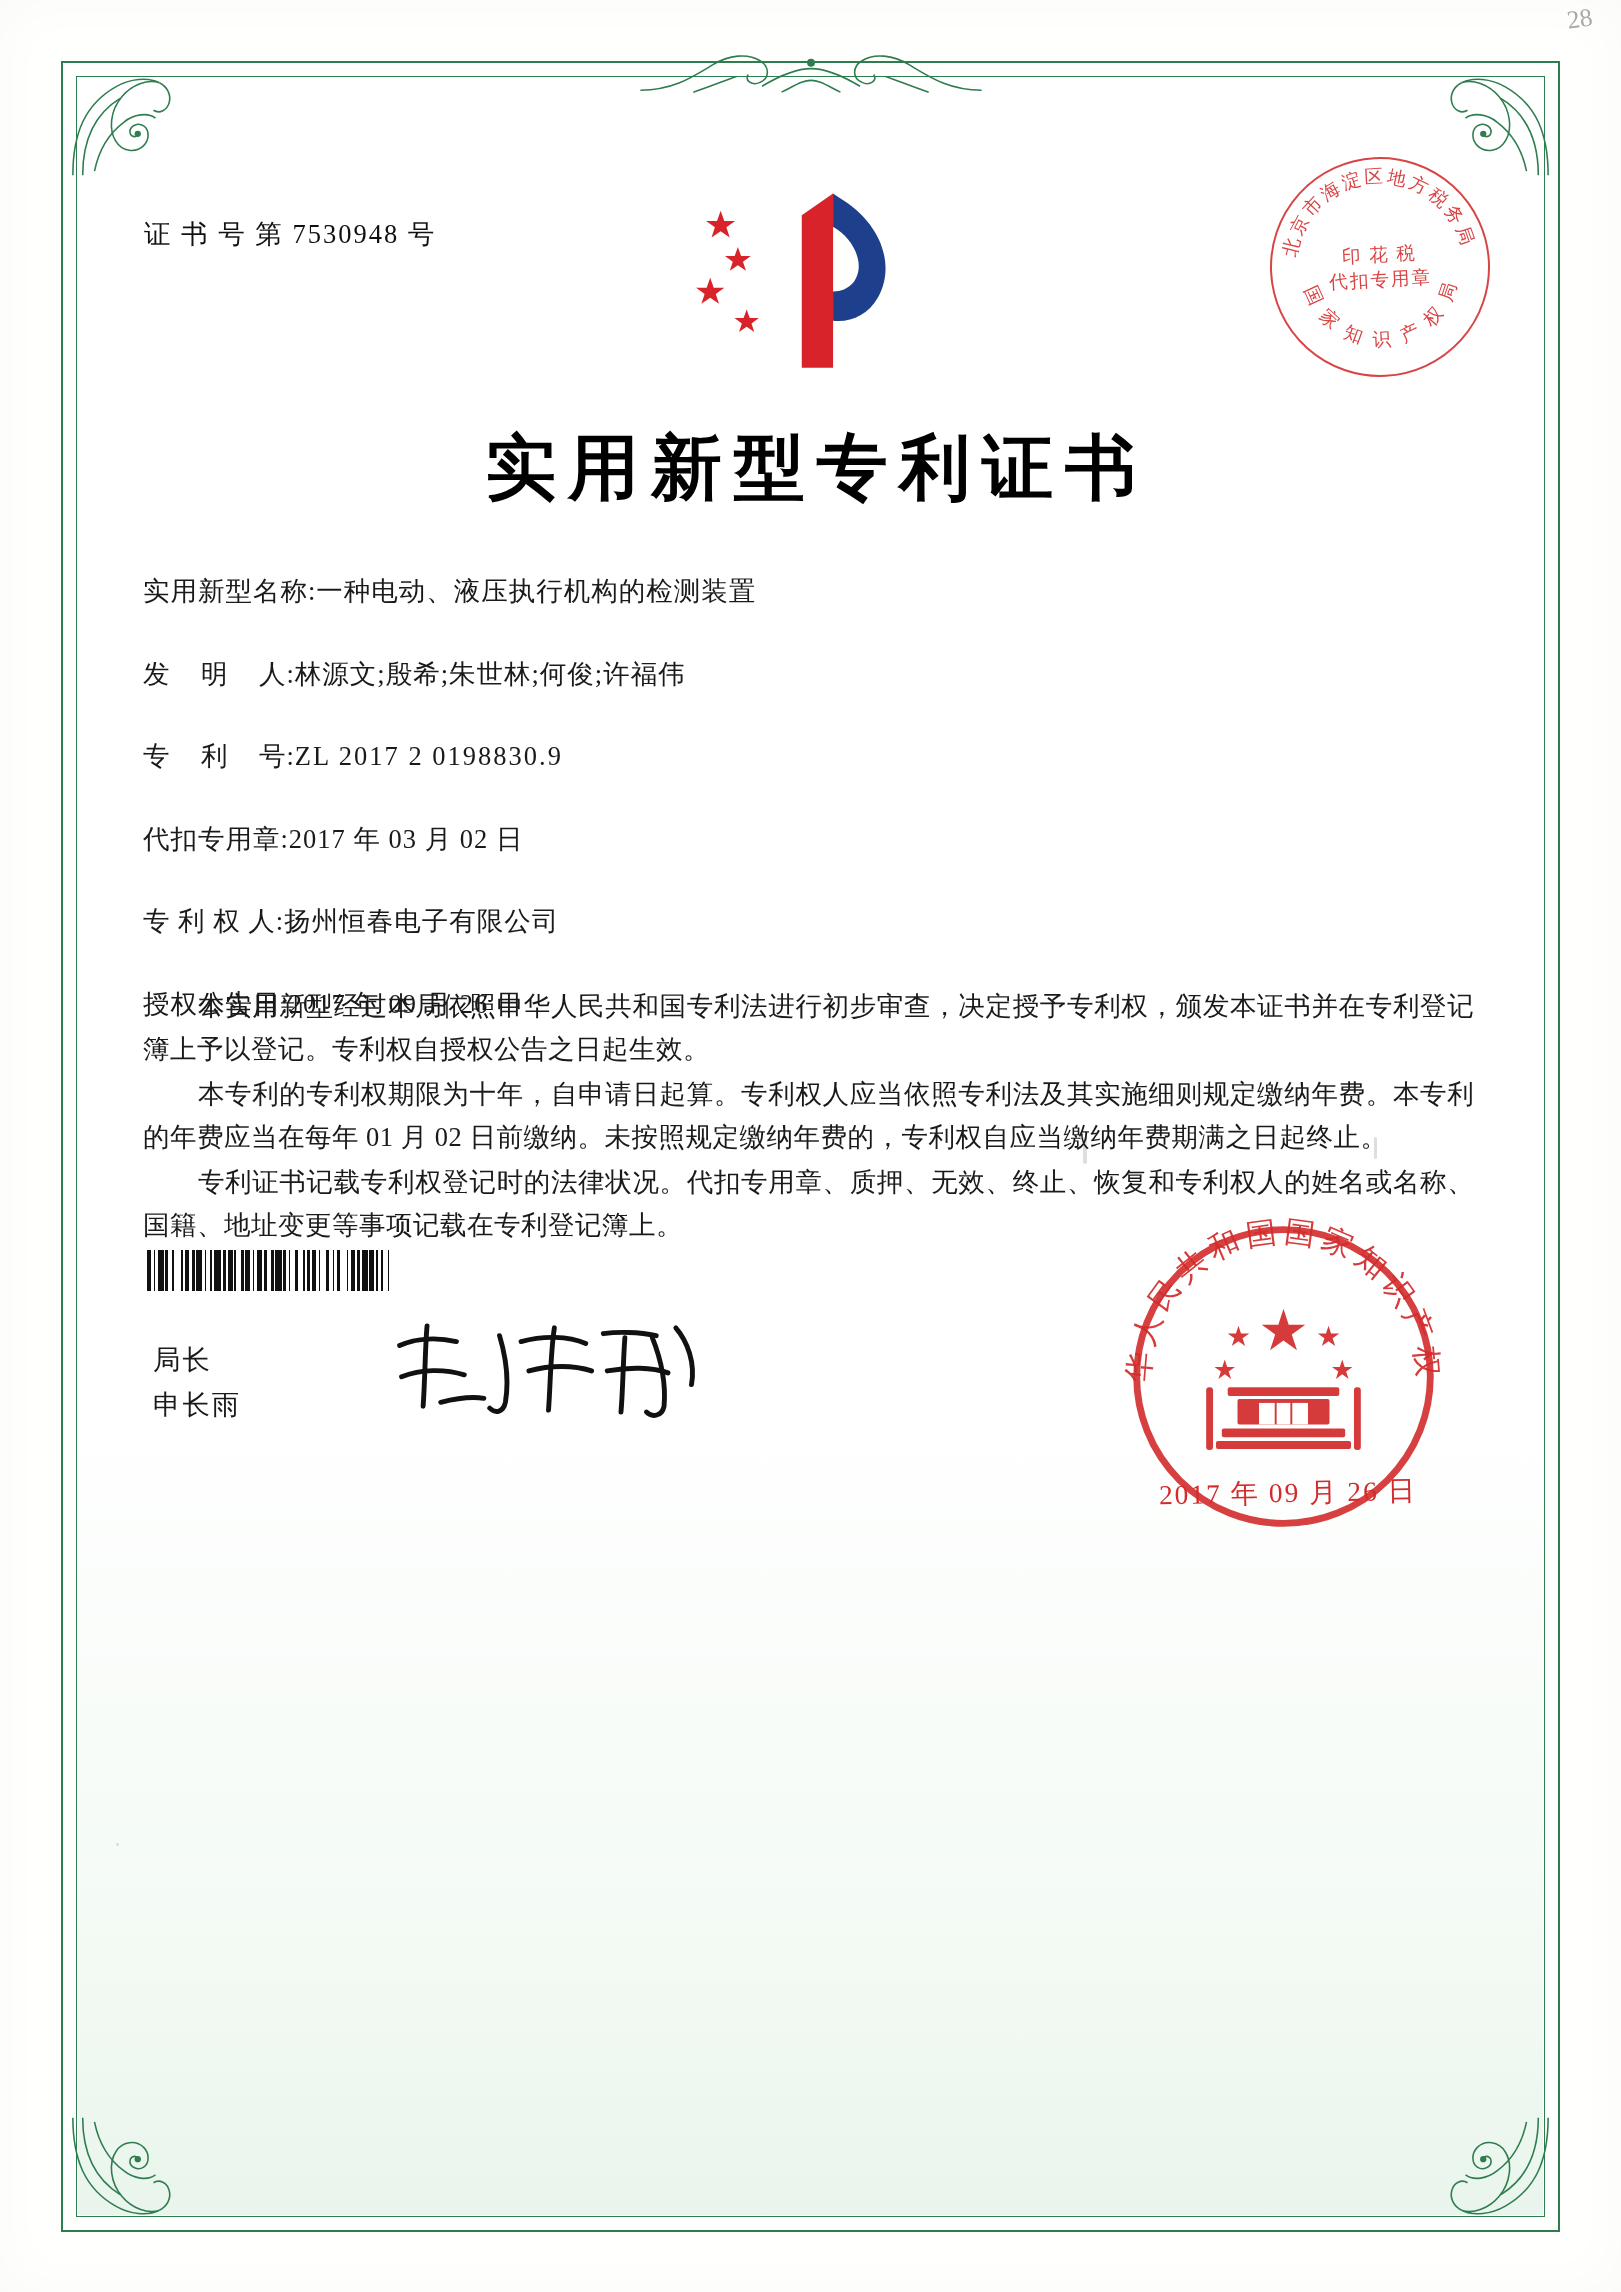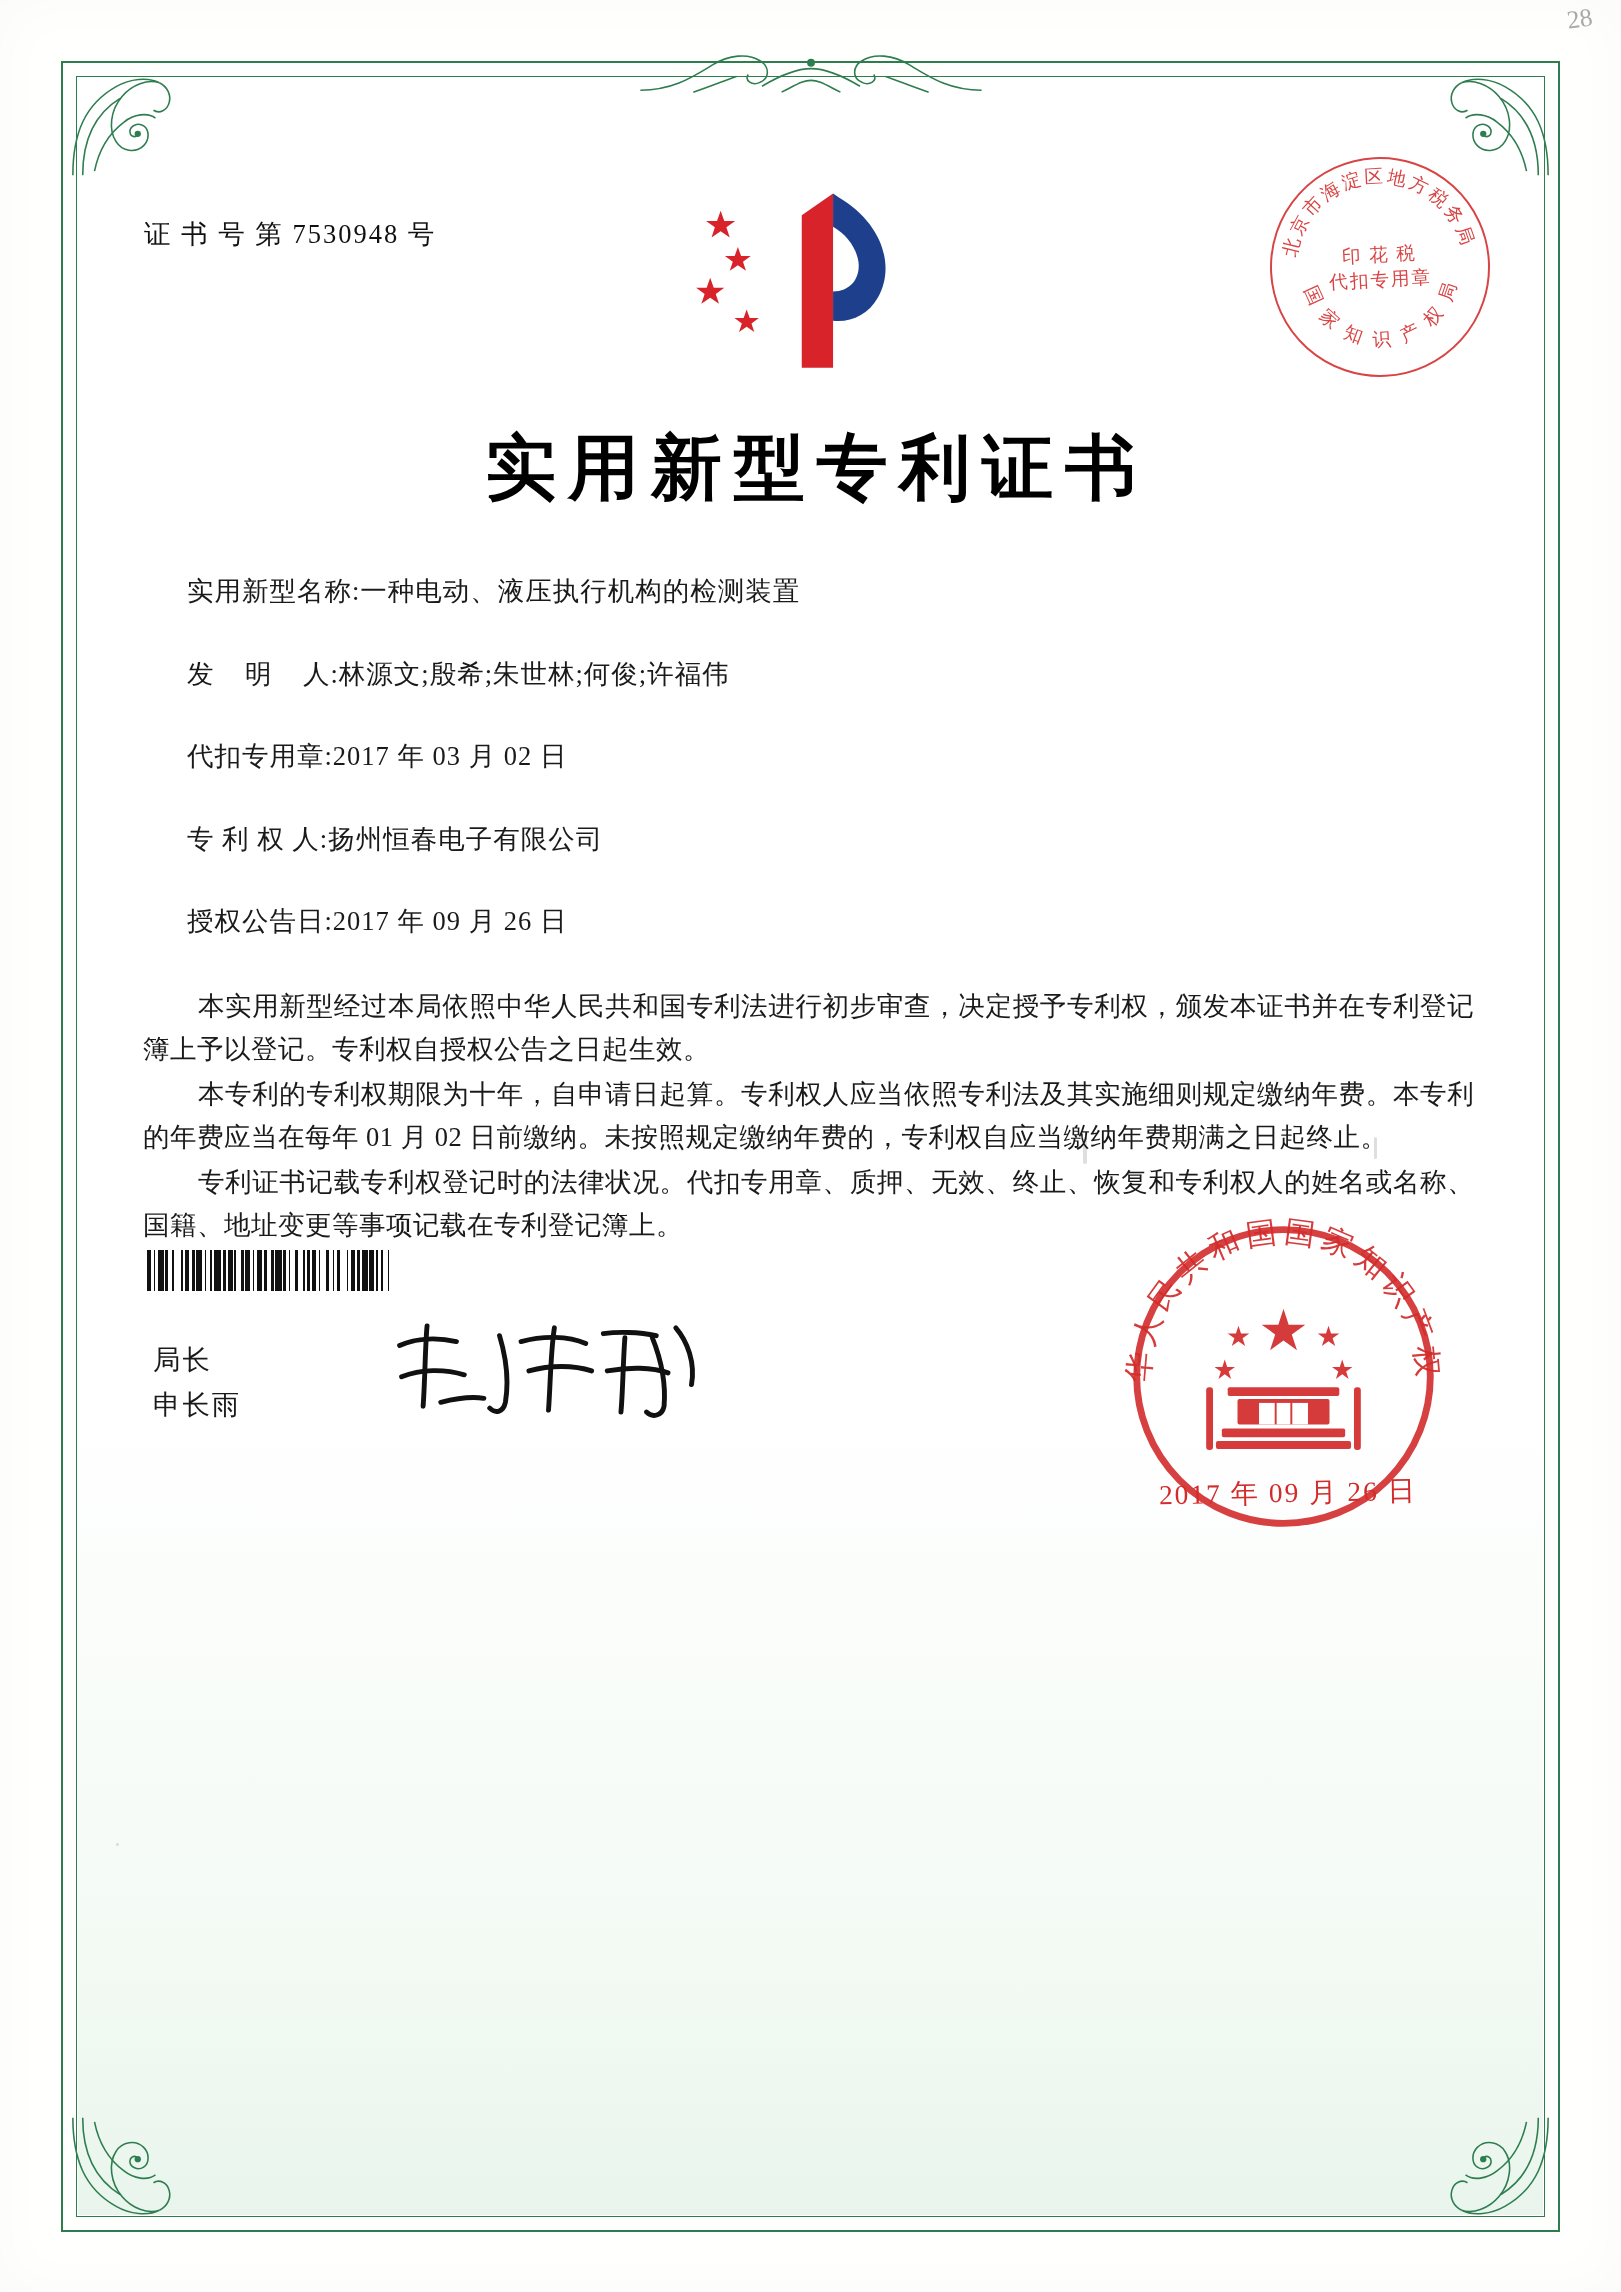--- a/index.html
+++ b/index.html
@@ -118,21 +118,20 @@
   }
 
   .fields{
     position:absolute;left:5.9px;right:0;top:431px;
     font-size:26.5px;
     line-height:1;
   }
   .field{
     display:flex;align-items:baseline;
     margin-bottom:56px;
-    margin-left:44px;
   }
   .field .lbl{
     white-space:pre;
     letter-spacing:1px;
   }
   .field .val{
     letter-spacing:1px;
   }
   .field .val.mono{
     font-family:"Liberation Serif",serif;
@@ -295,20 +294,24 @@
     <div class="title">实用新型专利证书</div>
 
     <div class="fields">
       <div class="field">
         <span class="lbl">实用新型名称:</span>
         <span class="val">一种电动、液压执行机构的检测装置</span>
       </div>
       <div class="field">
         <span class="lbl">发    明    人:</span>
         <span class="val">林源文;殷希;朱世林;何俊;许福伟</span>
+      </div>
+      <div class="field">
+        <span class="lbl">专    利    号:</span>
+        <span class="val mono">ZL 2017 2 0198830.9</span>
       </div>
       <div class="field">
         <span class="lbl">代扣专用章:</span>
         <span class="val">2017 年 03 月 02 日</span>
       </div>
       <div class="field">
         <span class="lbl">专 利 权 人:</span>
         <span class="val">扬州恒春电子有限公司</span>
       </div>
       <div class="field">

